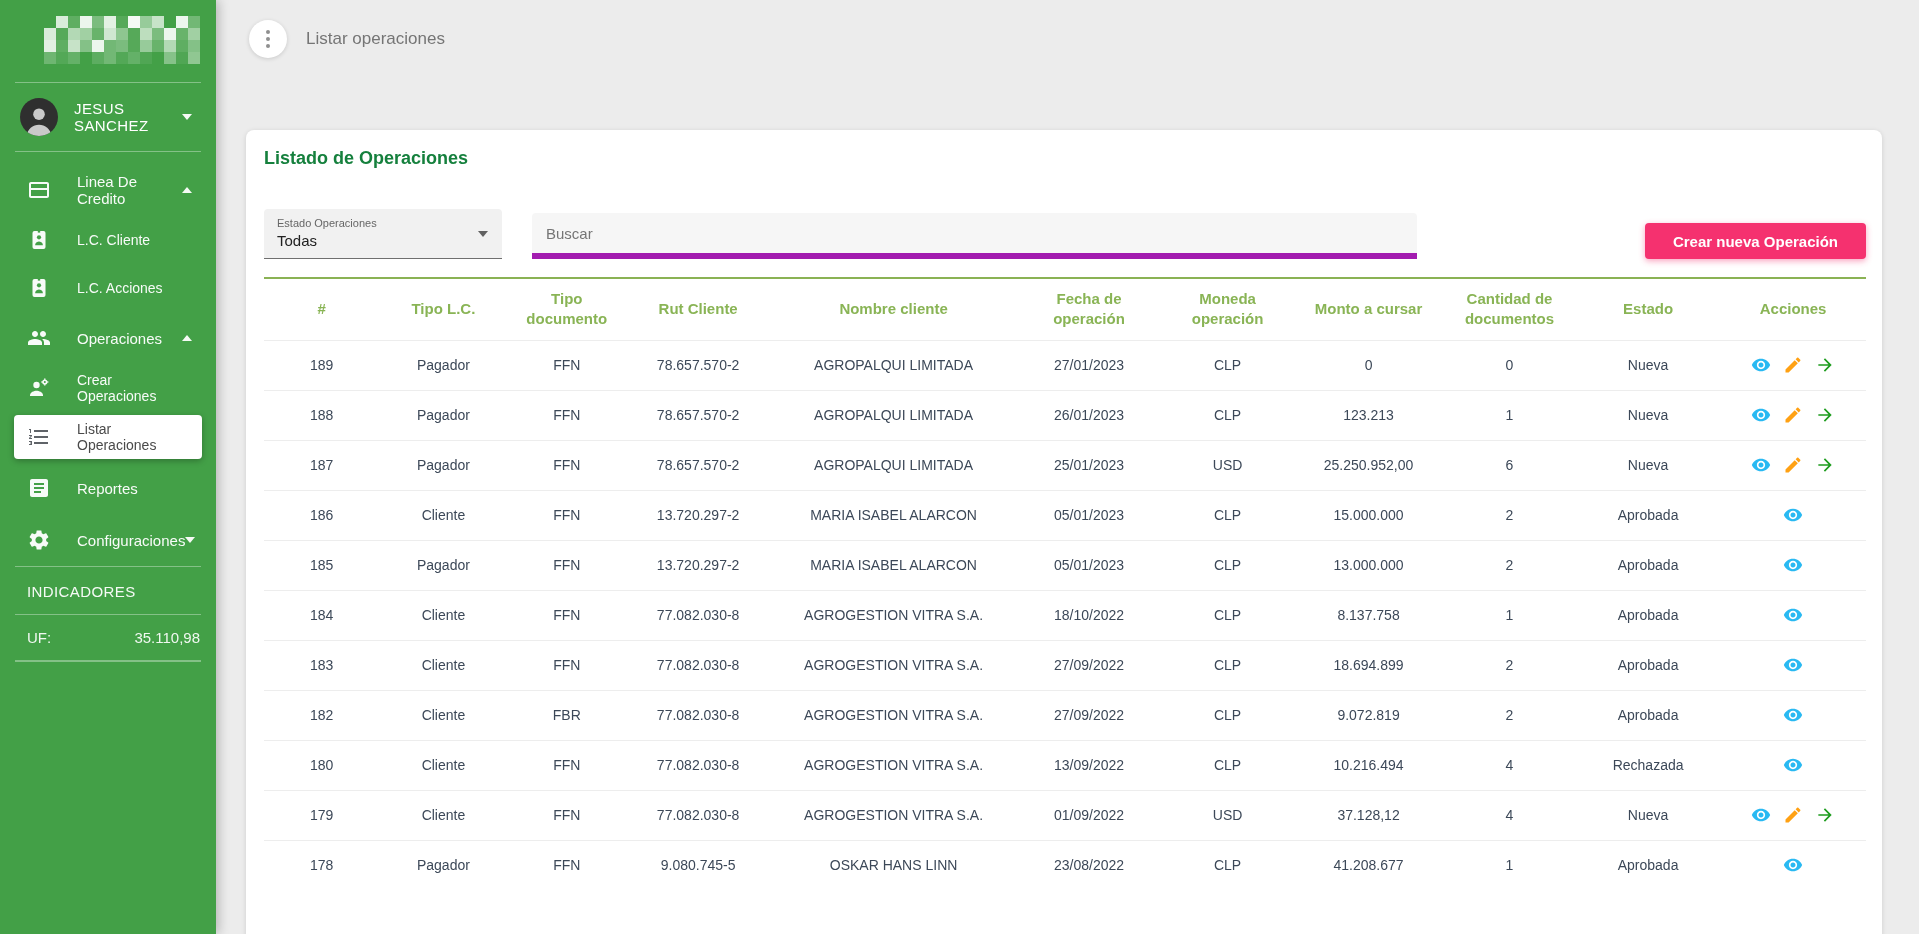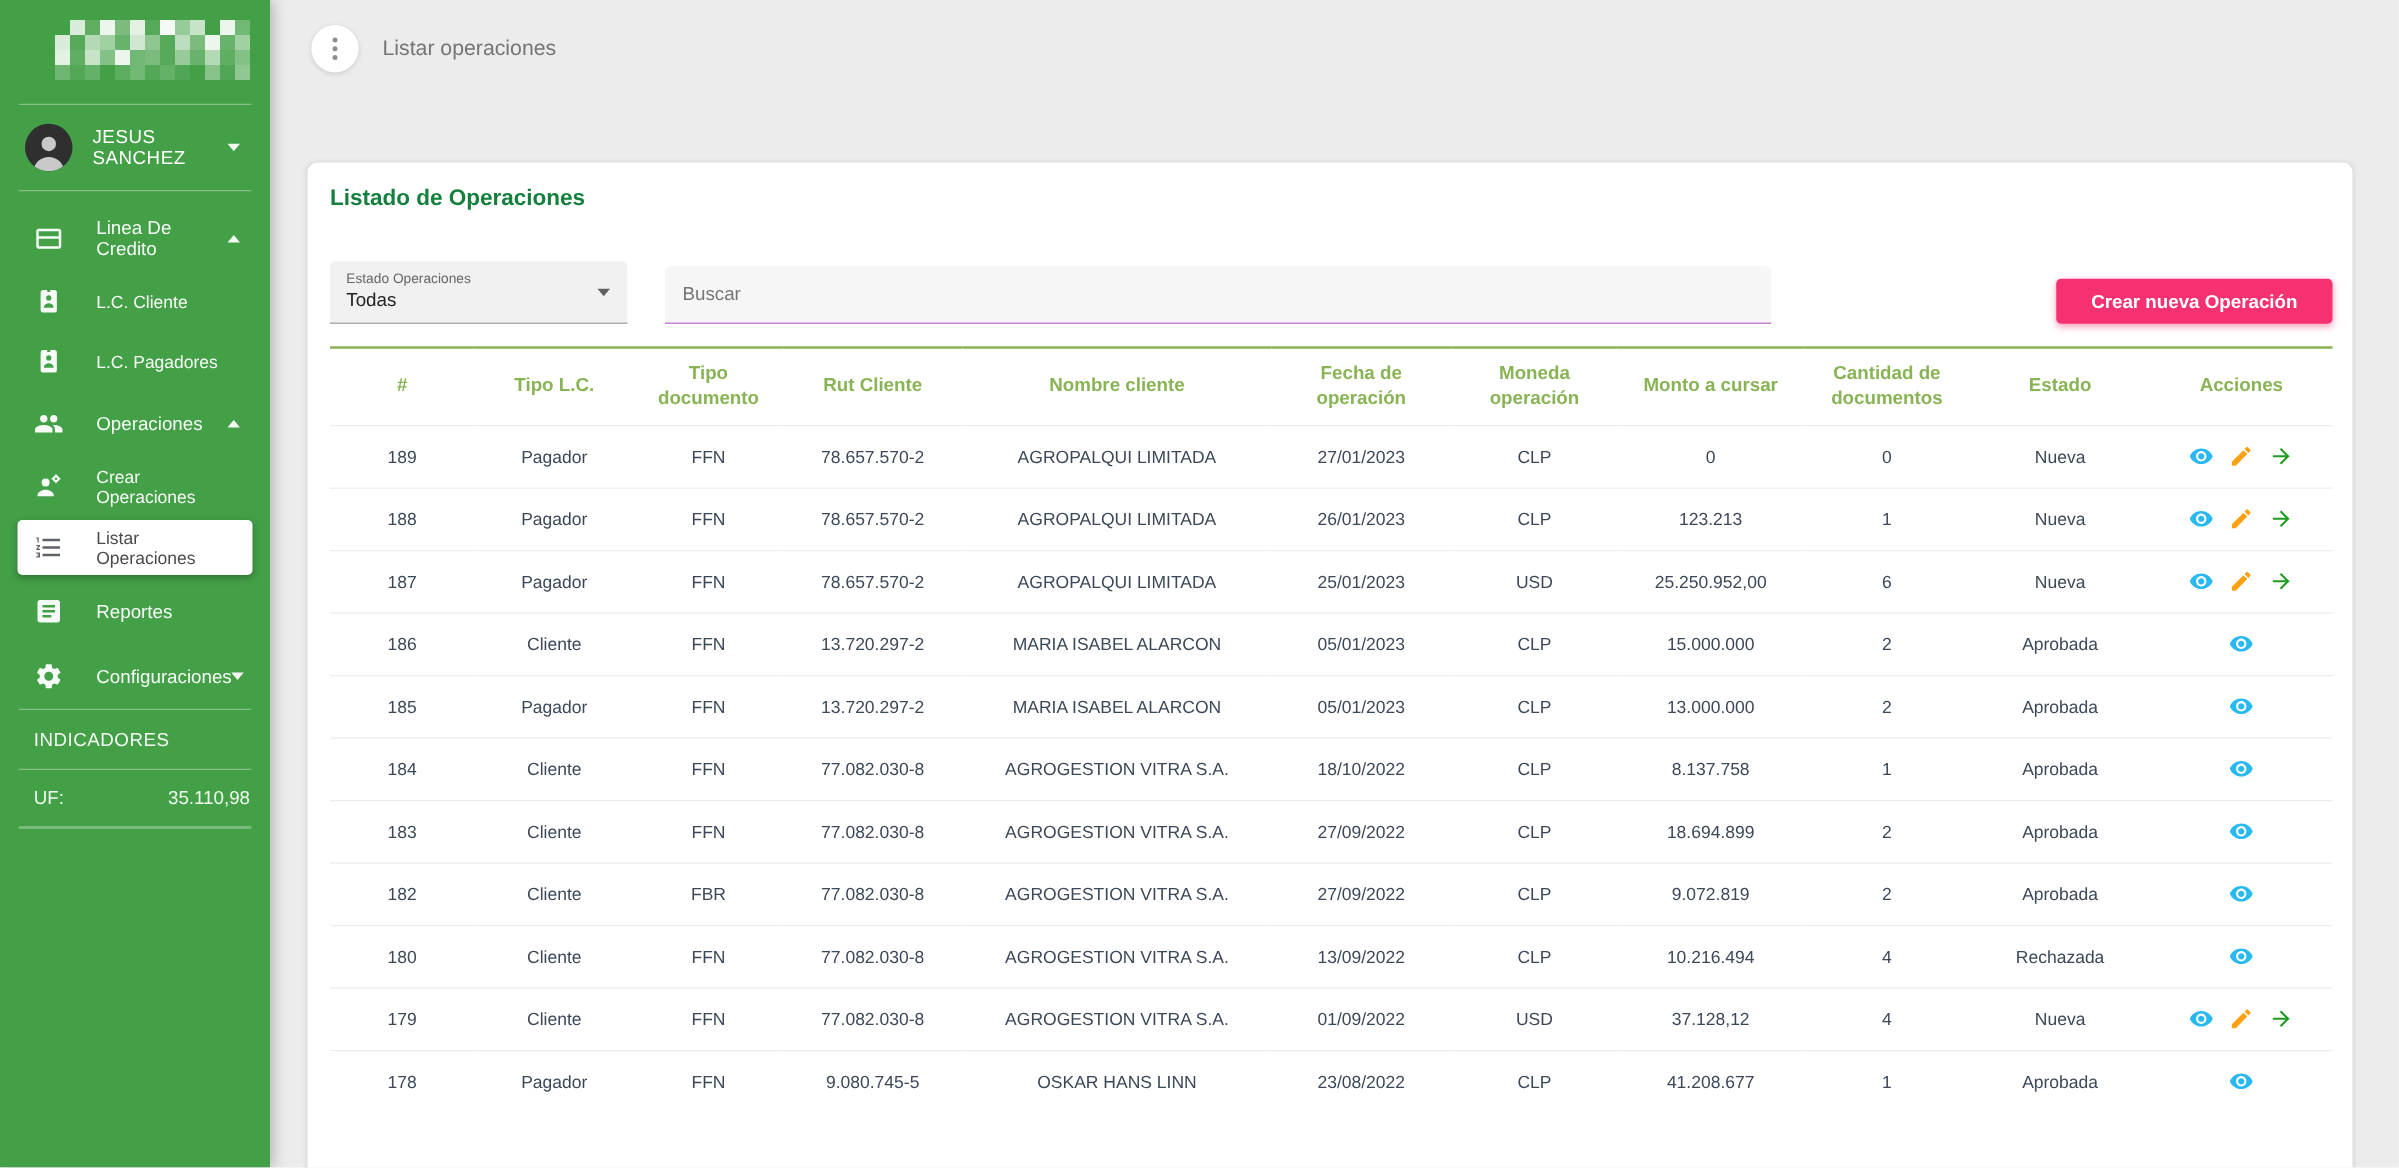--- a/index.html
+++ b/index.html
@@ -69,21 +69,21 @@
   .filters { display:flex; align-items:flex-end; margin-top:38px; }
   .estado-select {
     position:relative; width:238px; height:50px; background:#f1f1f1;
     border-radius:4px 4px 0 0; border-bottom:1px solid #6f6f6f; padding:8px 30px 6px 13px; cursor:pointer;
   }
   .estado-select .flabel { font-size:11px; color:#666; }
   .estado-select .fvalue { font-size:15px; color:#212121; margin-top:3px; }
   .select-caret { position:absolute; right:14px; top:22px; border-left:5px solid transparent; border-right:5px solid transparent; border-top:6px solid #616161; }
   .search-box {
     margin-left:30px; width:885px; height:46px; margin-top:2px; background:#f6f6f6;
-    border-radius:4px 4px 0 0; border-bottom:1px solid #a21caf; display:flex; align-items:center;
+    border-radius:4px 4px 0 0; border-bottom:6px solid #a21caf; display:flex; align-items:center;
   }
   .search-box input {
     width:100%; height:100%; background:transparent; border:none; outline:none;
     font-family:"Liberation Sans",sans-serif; font-size:15px; color:#333; padding:0 14px;
   }
   .search-box input::placeholder { color:#757575; }
   .create-btn {
     margin-left:auto; margin-top:16px; height:36px; padding:0 28px; border:none; cursor:pointer;
     background:#f5316f; color:#fff; font-family:"Liberation Sans",sans-serif; font-weight:bold;
     font-size:15px; border-radius:4px; box-shadow:0 2px 6px rgba(245,49,111,.45);
@@ -198,21 +198,21 @@
         </div>
         <div class="nav-item sub">
           <span class="icon">
             <svg viewBox="0 0 24 24">
               <rect x="5.5" y="3" width="13" height="18" rx="2"></rect>
               <circle cx="12" cy="9.3" r="2.1" fill="#43a047"></circle>
               <path d="M8.2 16.6c0-2 2.5-3 3.8-3s3.8 1 3.8 3v.6H8.2z" fill="#43a047"></path>
               <rect x="10.8" y="3" width="2.4" height="1.6" fill="#43a047"></rect>
             </svg>
           </span>
-          <span class="label">L.C. Pagadores</span>
+          <span class="label">L.C. Acciones</span>
         </div>
         <div class="nav-item">
           <span class="icon">
             <svg viewBox="0 0 24 24">
               <path d="M16 11c1.66 0 2.99-1.34 2.99-3S17.66 5 16 5c-1.66 0-3 1.34-3 3s1.34 3 3 3zm-8 0c1.66 0 2.99-1.34 2.99-3S9.66 5 8 5C6.34 5 5 6.34 5 8s1.34 3 3 3zm0 2c-2.33 0-7 1.17-7 3.5V19h14v-2.5c0-2.33-4.67-3.5-7-3.5zm8 0c-.29 0-.62.02-.97.05 1.16.84 1.97 1.97 1.97 3.45V19h6v-2.5c0-2.33-4.67-3.5-7-3.5z"></path>
             </svg>
           </span>
           <span class="label">Operaciones</span>
           <span class="caret up"></span>
         </div>

